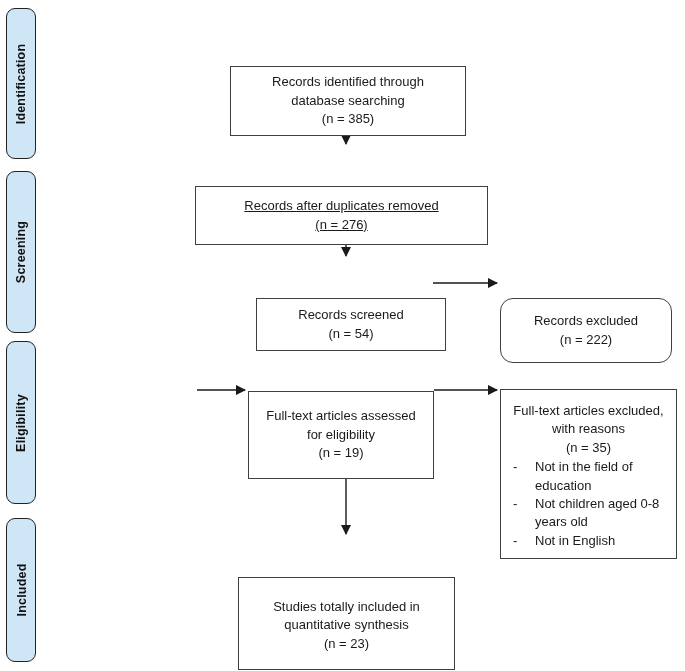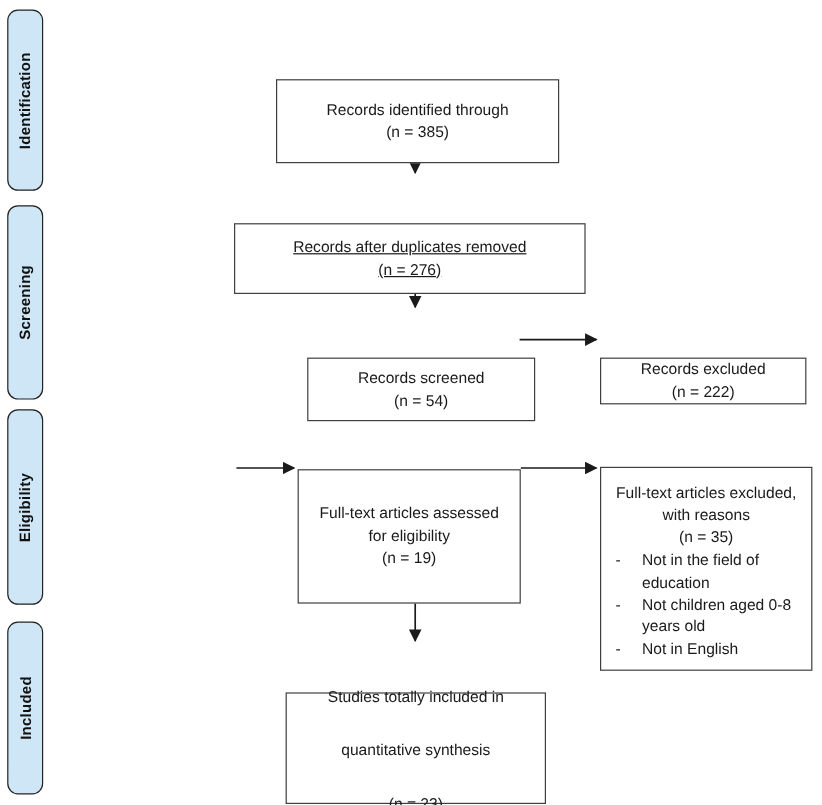--- a/index.html
+++ b/index.html
@@ -100,40 +100,41 @@
   </div>
   <div class="stage" style="top:341px; height:163px;">
     <span>Eligibility</span>
   </div>
   <div class="stage" style="top:518px; height:144px;">
     <span>Included</span>
   </div>
 
   <div class="box" style="left:230px; top:27px; width:236px; height:70px;">
     <span class="line">Records identified through</span>
+    <span class="line">database searching</span>
     <span class="line">(n = 385)</span>
   </div>
 
   <div class="box" style="left:195px; top:147px; width:293px; height:59px;text-decoration:underline;">
     <span class="line">Records after duplicates removed</span>
     <span class="line">(n = 276)</span>
   </div>
 
   <div class="box" style="left:256px; top:259px; width:190px; height:53px;">
     <span class="line">Records screened</span>
     <span class="line">(n = 54)</span>
   </div>
 
-  <div class="box" style="left:500px; top:259px; width:172px; height:39px;">
+  <div class="box" style="left:500px; top:259px; width:172px; height:65px;border-radius:13px;">
     <span class="line">Records excluded</span>
     <span class="line">(n = 222)</span>
   </div>
 
 
-  <div class="box" style="left:248px; top:352px; width:186px; height:112px;">
+  <div class="box" style="left:248px; top:352px; width:186px; height:88px;">
     <span class="line">Full-text articles assessed</span>
     <span class="line">for eligibility</span>
     <span class="line">(n = 19)</span>
   </div>
 
   <div class="box top-align" style="left:500px; top:350px; width:177px; height:170px;">
     <span class="line">Full-text articles excluded,</span>
     <span class="line">with reasons</span>
     <span class="line">(n = 35)</span>
     <div class="reasons">
@@ -145,19 +146,19 @@
         <span class="reason-dash">-</span>
         <span class="reason-text">Not children aged 0-8 years old</span>
       </div>
       <div class="reason-row">
         <span class="reason-dash">-</span>
         <span class="reason-text">Not in English</span>
       </div>
     </div>
   </div>
 
-  <div class="box top-align" style="left:238px; top:538px; width:217px; height:93px;gap:26px;">
+  <div class="box top-align" style="left:238px; top:538px; width:217px; height:93px;">
     <span class="line">Studies totally included in</span>
     <span class="line">quantitative synthesis</span>
     <span class="line">(n = 23)</span>
   </div>
 
 </div>
 
 </body></html>

